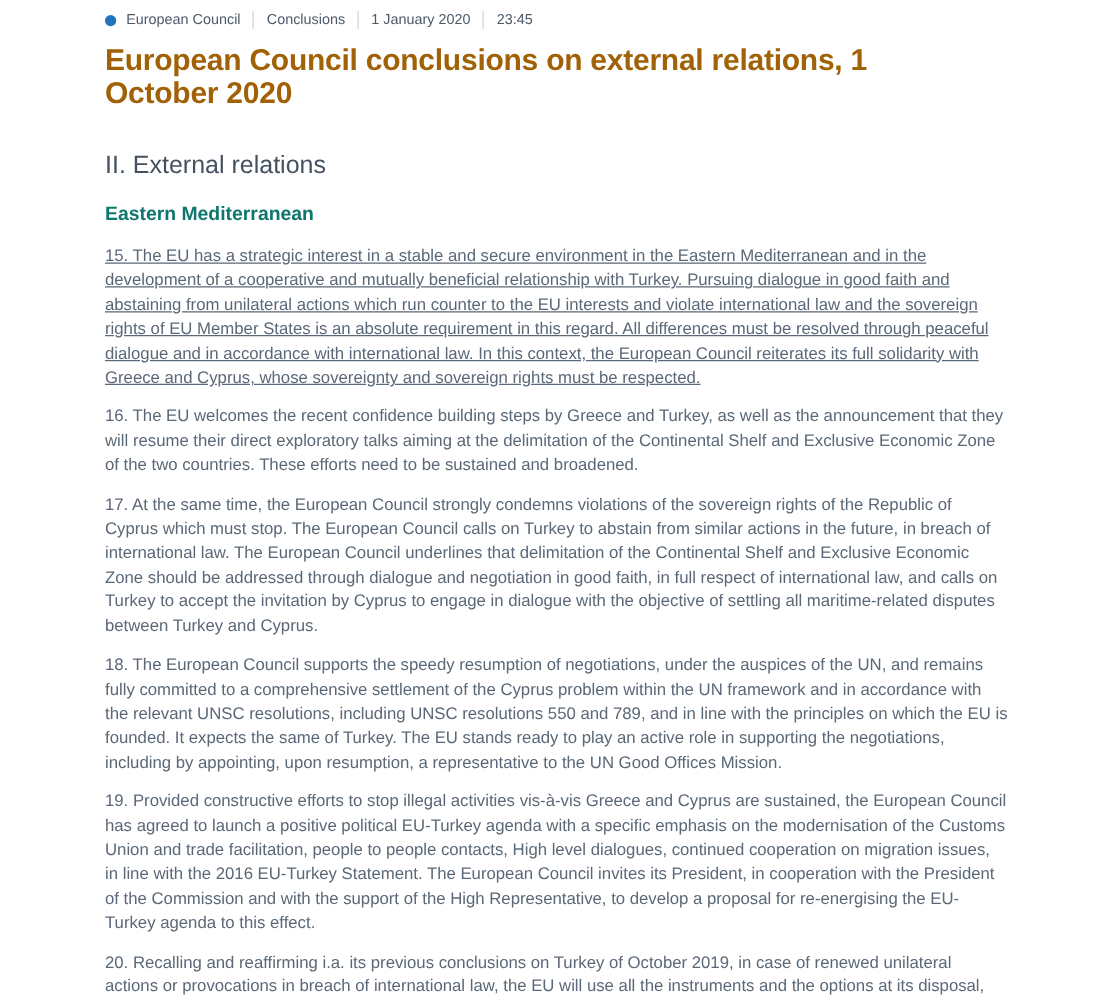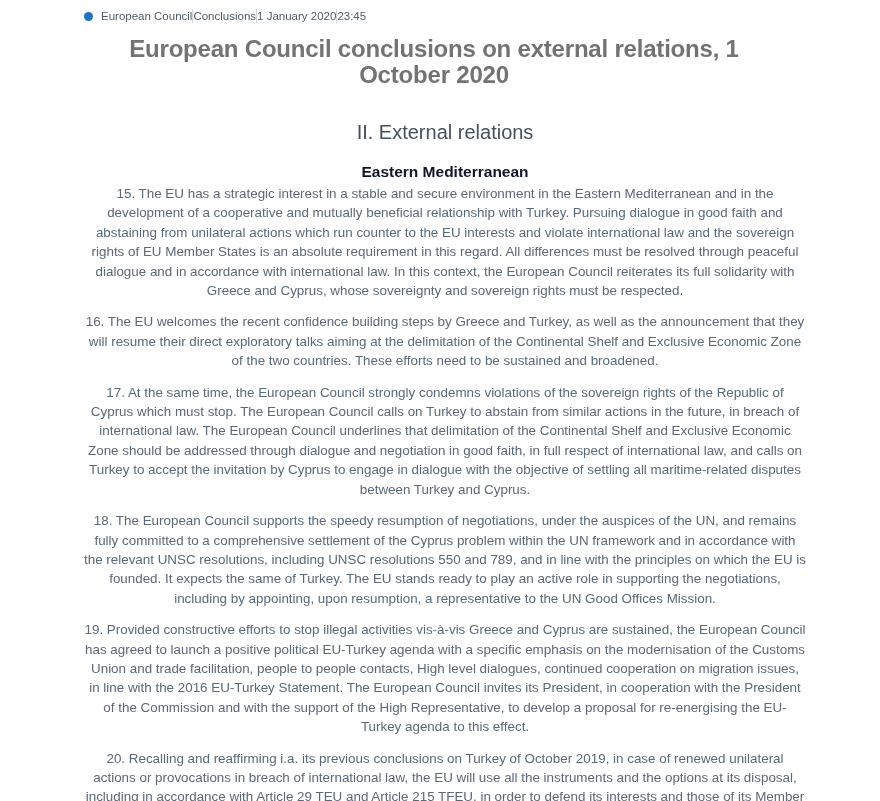--- a/index.html
+++ b/index.html
@@ -7,21 +7,20 @@
     padding: 0;
     background: #ffffff;
     font-family: "Liberation Sans", "DejaVu Sans", sans-serif;
   }
   .page {
     position: relative;
     width: 880px;
     height: 801px;
     background: #ffffff;
     overflow: hidden;
-    text-align: center;
   }
   .content {
     padding: 9px 74px 0 84px;
   }
   
   .meta-row {
     display: flex;
     align-items: center;
     font-size: 11.5px;
     color: #4d5a68;
@@ -33,55 +32,57 @@
     background: #2173bd;
     margin-right: 8px;
     flex: 0 0 auto;
   }
   .meta-item {
     padding: 1px 0;
     white-space: nowrap;
   }
   .meta-item + .meta-item {
     border-left: 1px solid #ccd3da;
+    margin-left: 10px;
+    padding-left: 10px;
   }
   .meta-item.link { cursor: pointer; }
   
   h1.title {
     margin: 13px 0 0 0;
     max-width: 700px;
     font-size: 24px;
     line-height: 25.5px;
     font-weight: 700;
     letter-spacing: -0.2px;
-    color: #737373;
+    color: #a16207;
   }
   h2.section {
     margin: 33px 0 0 0;
     font-size: 20px;
     line-height: 24px;
     font-weight: 400;
     color: #46515f;
   }
   h3.subsection {
     margin: 19px 0 0 0;
     font-size: 15.5px;
     line-height: 18px;
     font-weight: 700;
-    color: #0f172a;
+    color: #0f766e;
   }
   
   .body-text p {
     margin: 12px 0 0 0;
     max-width: 722px;
     font-size: 13.4px;
     line-height: 19.4px;
     color: #5b6877;
   }
-  .body-text p:first-child { margin-top: 3px; }
+  .body-text p:first-child { margin-top: 14px; text-decoration: underline; }
 </style>
 </head>
 <body>
 
 <div class="page">
   <div class="content">
 
     <div class="meta-row">
       <span class="dot"></span>
       <span class="meta-item link">European Council</span>

